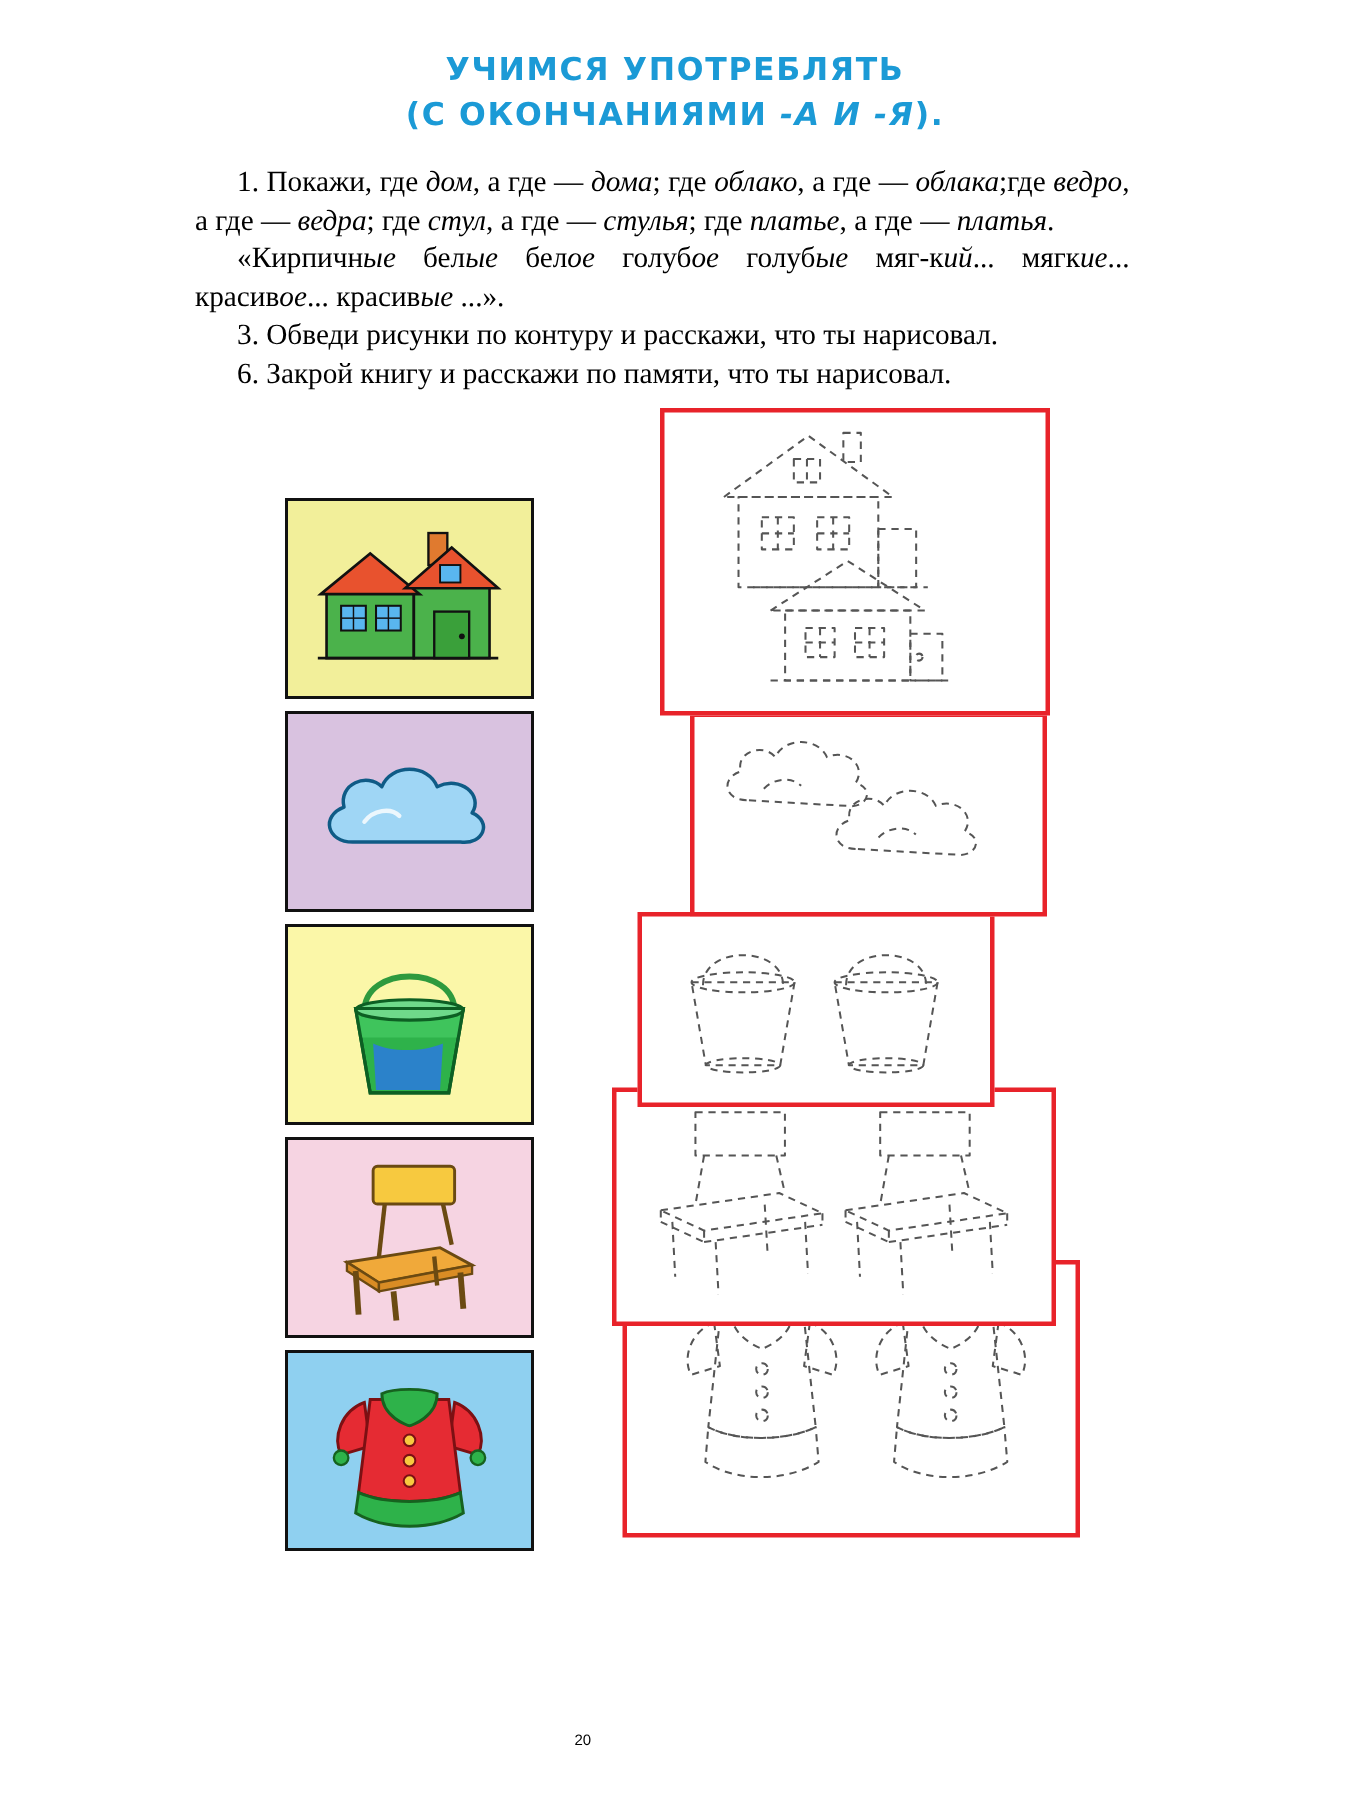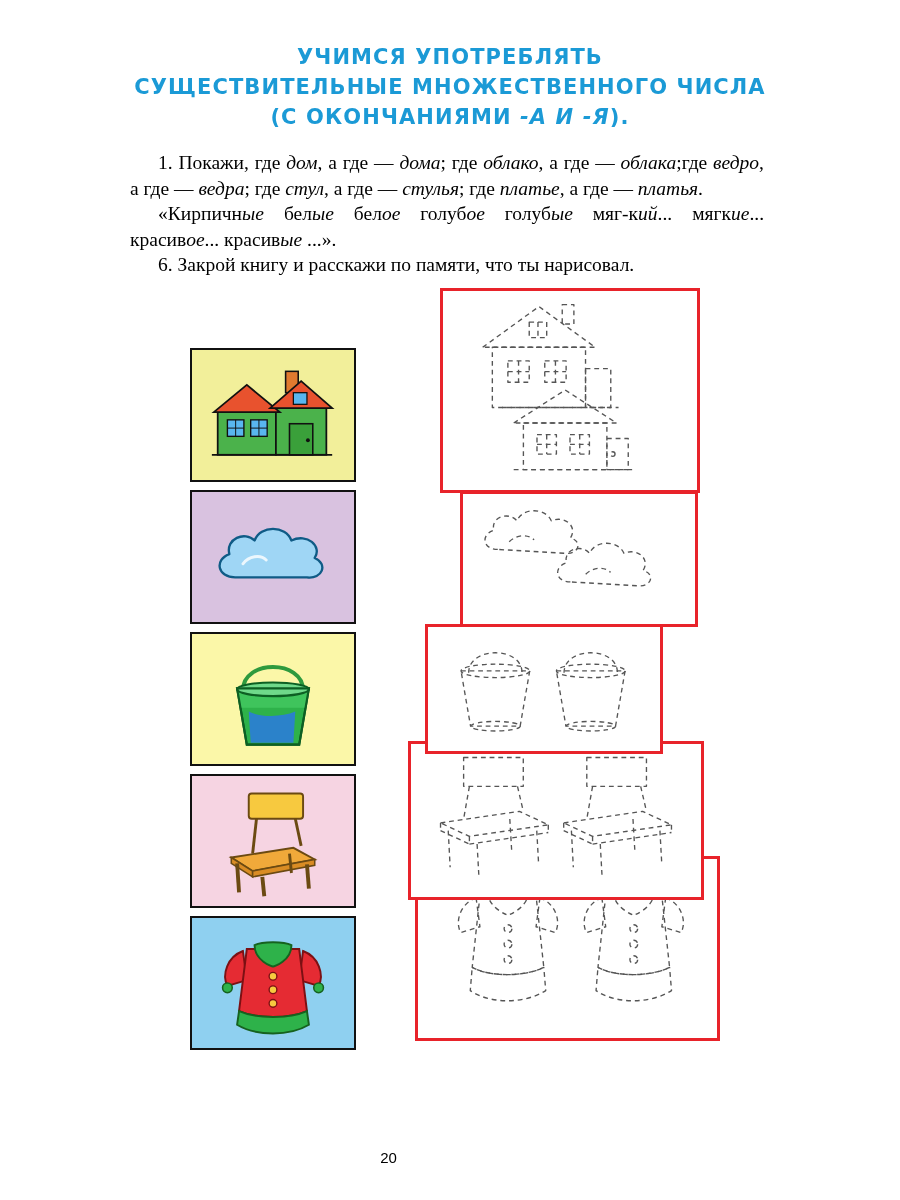--- a/index.html
+++ b/index.html
@@ -19,21 +19,21 @@
     position: relative;
     width: 900px;
     height: 1200px;
     box-sizing: border-box;
     padding: 0;
   }
 
   
   .title-block {
     text-align: center;
-    padding-top: 42px;
+    padding-top: 31px;
   }
   .title-line {
     font-family: "DejaVu Sans", sans-serif;
     font-weight: bold;
     color: #1b9ad6;
     font-size: 21px;
     letter-spacing: 1.1px;
     line-height: 30px;
     text-transform: uppercase;
   }
@@ -43,21 +43,21 @@
 
   
   .text-block {
     margin: 18px auto 0 auto;
     width: 640px;
     font-size: 19.5px;
     line-height: 25.5px;
     text-align: justify;
   }
   .text-block p {
-    margin: 0 6px 0 0;
+    margin: 0 17px 0 0;
     text-indent: 28px;
   }
   .it { font-style: italic; }
 
   
   .illus {
     position: relative;
     width: 900px;
     height: 800px;
     margin-top: 10px;
@@ -97,41 +97,41 @@
   .trace-dress  { left: 415px; top: 568px; width: 305px; height: 185px; z-index: 1; }
 
   
   .page-number {
     position: absolute;
     bottom: 34px;
     left: 0;
     width: 777px;
     text-align: center;
     font-family: "Liberation Sans", sans-serif;
-    font-size: 15px;
+    font-size: 10px;
     color: #000;
   }
 </style>
 </head>
 <body>
 
 <div class="page">
 
   <div class="title-block">
     <div class="title-line">УЧИМСЯ УПОТРЕБЛЯТЬ</div>
-    <div class="title-line">СУЩЕСТВИТЕЛЬНЫЕ МНОЖЕСТВЕННОГО ЧИСЛА</div>
     <div class="title-line"><span>(С ОКОНЧАНИЯМИ </span><span class="ital">-А И -Я</span><span>).</span></div>
   </div>
 
   <div class="text-block">
     <p><span>1. Покажи, где </span><span class="it">дом</span><span>, а где — </span><span class="it">дома</span><span>; где </span><span class="it">облако</span><span>, а где — </span><span class="it">облака</span><span>;</span><span>где </span><span class="it">ведро</span><span>, а где — </span><span class="it">ведра</span><span>; где </span><span class="it">стул</span><span>, а где — </span><span class="it">стулья</span><span>; где </span><span class="it">платье</span><span>,</span> <span>а где — </span><span class="it">платья</span><span>.</span></p>
 
 
     <p><span>«Кирпичн</span><span class="it">ые</span><span> бел</span><span class="it">ые</span><span> бел</span><span class="it">ое</span><span> голуб</span><span class="it">ое</span><span> голуб</span><span class="it">ые</span><span> мяг-</span><span>к</span><span class="it">ий</span><span>... мягк</span><span class="it">ие</span><span>... красив</span><span class="it">ое</span><span>... красив</span><span class="it">ые</span><span> ...».</span></p>
 
+    <p>3. Обведи рисунки по контуру и расскажи, что ты нарисовал.</p>
     <p>6. Закрой книгу и расскажи по памяти, что ты нарисовал.</p>
   </div>
 
   <div class="illus">
 
     <div class="tile tile-house">
       <svg viewBox="0 0 166 134" xmlns="http://www.w3.org/2000/svg">
         <rect x="0" y="0" width="166" height="134" fill="#f2ef9a"></rect>
 
         <rect x="96" y="22" width="13" height="22" fill="#e07a2f" stroke="#111" stroke-width="1.6"></rect>

